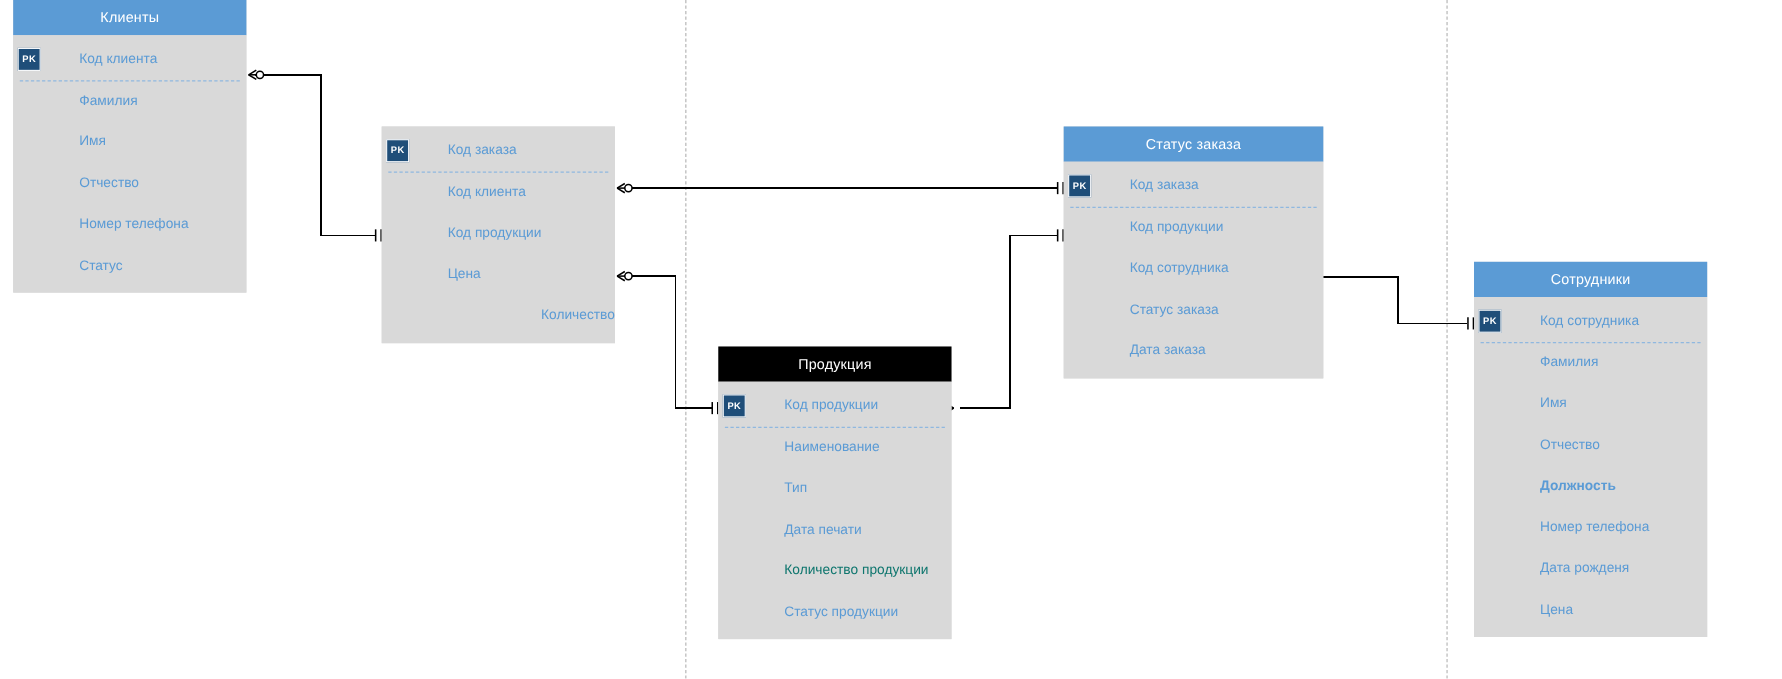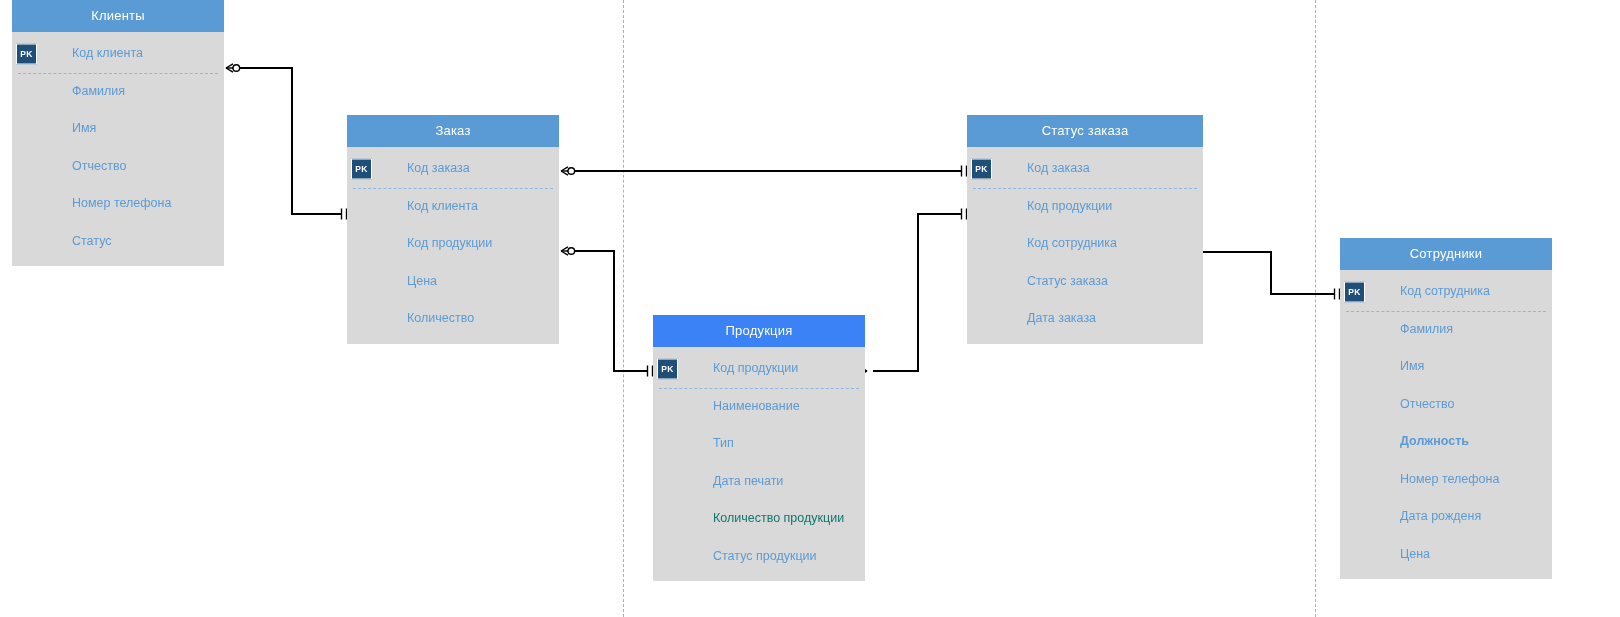--- a/index.html
+++ b/index.html
@@ -177,43 +177,42 @@
           <div class="field" style="color: rgb(91, 155, 213);"><span class="pk-badge" style="background: rgb(31, 78, 121);">PK</span><span class="field-label" style="margin-left: 60px;">Код клиента</span></div>
           <div class="pk-divider" style="border-top-color: rgb(143, 184, 224); top: 40.5px;"></div>
           <div class="field" style="color: rgb(91, 155, 213);"><span class="field-label" style="margin-left: 60px;">Фамилия</span></div>
           <div class="field" style="color: rgb(91, 155, 213);"><span class="field-label" style="margin-left: 60px;">Имя</span></div>
           <div class="field" style="color: rgb(91, 155, 213);"><span class="field-label" style="margin-left: 60px;">Отчество</span></div>
           <div class="field" style="color: rgb(91, 155, 213);"><span class="field-label" style="margin-left: 60px;">Номер телефона</span></div>
           <div class="field" style="color: rgb(91, 155, 213);"><span class="field-label" style="margin-left: 60px;">Статус</span></div>
         </div>
       </div>
       <div class="entity" style="left: 347px; top: 115px; width: 212px;">
-        <div class="entity-header" style="background: rgb(91, 155, 213); color: rgb(255, 255, 255);">Заказ</div>
         <div class="entity-body" style="background: rgb(217, 217, 217); padding-top: 3px; padding-bottom: 6px;">
           <div class="field" style="color: rgb(91, 155, 213);"><span class="pk-badge" style="background: rgb(31, 78, 121);">PK</span><span class="field-label" style="margin-left: 60px;">Код заказа</span></div>
           <div class="pk-divider" style="border-top-color: rgb(143, 184, 224); top: 40.5px;"></div>
           <div class="field" style="color: rgb(91, 155, 213);"><span class="field-label" style="margin-left: 60px;">Код клиента</span></div>
           <div class="field" style="color: rgb(91, 155, 213);"><span class="field-label" style="margin-left: 60px;">Код продукции</span></div>
           <div class="field" style="color: rgb(91, 155, 213);"><span class="field-label" style="margin-left: 60px;">Цена</span></div>
-          <div class="field" style="color: rgb(91, 155, 213);"><span class="field-label" style="margin-left: 60px;">Количество</span></div>
+          <div class="field" style="color: rgb(91, 155, 213); text-align: right;"><span class="field-label" style="margin-left: 60px;">Количество</span></div>
         </div>
       </div>
       <div class="entity" style="left: 967px; top: 115px; width: 236px;">
         <div class="entity-header" style="background: rgb(91, 155, 213); color: rgb(255, 255, 255);">Статус заказа</div>
         <div class="entity-body" style="background: rgb(217, 217, 217); padding-top: 3px; padding-bottom: 6px;">
           <div class="field" style="color: rgb(91, 155, 213);"><span class="pk-badge" style="background: rgb(31, 78, 121);">PK</span><span class="field-label" style="margin-left: 60px;">Код заказа</span></div>
           <div class="pk-divider" style="border-top-color: rgb(143, 184, 224); top: 40.5px;"></div>
           <div class="field" style="color: rgb(91, 155, 213);"><span class="field-label" style="margin-left: 60px;">Код продукции</span></div>
           <div class="field" style="color: rgb(91, 155, 213);"><span class="field-label" style="margin-left: 60px;">Код сотрудника</span></div>
           <div class="field" style="color: rgb(91, 155, 213);"><span class="field-label" style="margin-left: 60px;">Статус заказа</span></div>
           <div class="field" style="color: rgb(91, 155, 213);"><span class="field-label" style="margin-left: 60px;">Дата заказа</span></div>
         </div>
       </div>
       <div class="entity" style="left: 653px; top: 315px; width: 212px;">
-        <div class="entity-header" style="background: #3b82f6; color: rgb(255, 255, 255);">Продукция</div>
+        <div class="entity-header" style="background: #000000; color: rgb(255, 255, 255);">Продукция</div>
         <div class="entity-body" style="background: rgb(217, 217, 217); padding-top: 3px; padding-bottom: 6px;">
           <div class="field" style="color: rgb(91, 155, 213);"><span class="pk-badge" style="background: rgb(31, 78, 121);">PK</span><span class="field-label" style="margin-left: 60px;">Код продукции</span></div>
           <div class="pk-divider" style="border-top-color: rgb(143, 184, 224); top: 40.5px;"></div>
           <div class="field" style="color: rgb(91, 155, 213);"><span class="field-label" style="margin-left: 60px;">Наименование</span></div>
           <div class="field" style="color: rgb(91, 155, 213);"><span class="field-label" style="margin-left: 60px;">Тип</span></div>
           <div class="field" style="color: rgb(91, 155, 213);"><span class="field-label" style="margin-left: 60px;">Дата печати</span></div>
           <div class="field" style="color: #0f766e;"><span class="field-label" style="margin-left: 60px;">Количество продукции</span></div>
           <div class="field" style="color: rgb(91, 155, 213);"><span class="field-label" style="margin-left: 60px;">Статус продукции</span></div>
         </div>
       </div>

